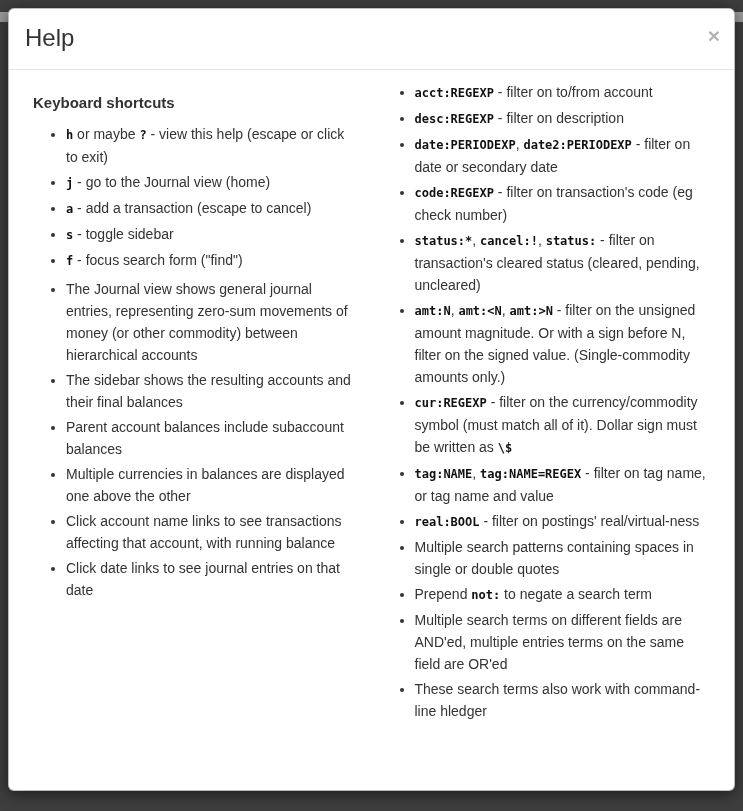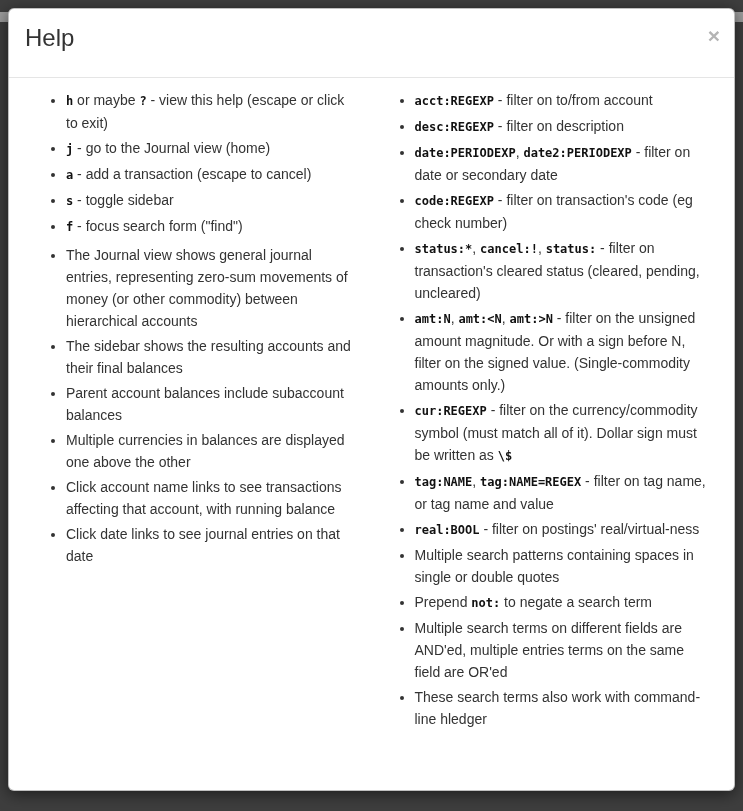--- a/index.html
+++ b/index.html
@@ -15,21 +15,21 @@
   .page-strip{position:absolute;top:12px;left:0;width:100%;height:10px;background:#9c9c9c;overflow:hidden;z-index:0}
   .brand{position:absolute;left:10px;top:-5px;font-size:13px;color:#6f2219}
   .page-heading{position:absolute;left:300px;top:-27px;font-size:30px;font-weight:bold;color:#151515;white-space:nowrap}
   
   .modal{
     position:absolute;left:8px;top:8px;width:727px;height:783px;
     background:#fff;border:1px solid rgba(0,0,0,.25);border-radius:6px;
     box-shadow:0 3px 16px rgba(0,0,0,.55);
     z-index:1;overflow:hidden;
   }
-  .modal-header{position:relative;padding:16px 16px 26px;border-bottom:1px solid #e5e5e5}
+  .modal-header{position:relative;padding:16px 16px 18px;border-bottom:1px solid #e5e5e5}
   .modal-title{font-size:24px;font-weight:500;color:#333;line-height:1.1}
   .close{
     position:absolute;top:16px;right:14px;
     font-size:21px;font-weight:bold;color:#b4b4b4;
     background:none;border:none;cursor:pointer;line-height:1;
     font-family:inherit;
   }
   .modal-body{display:flex;padding:8px 14px 18px}
   .help-col{flex:1;padding:0 10px;min-width:0}
   .section-heading{font-size:15px;font-weight:bold;margin:16px 0 12px;color:#333}
@@ -50,20 +50,21 @@
 
 <div style="position:absolute;inset:0;z-index:0"></div>
 
 <div class="modal">
   <div class="modal-header">
     <div class="modal-title">Help</div>
     <button class="close">×</button>
   </div>
   <div class="modal-body">
     <div class="help-col" id="left-col">
+        <div class="section-heading">Keyboard shortcuts</div>
         <ul class="help-list">
           <li><code>h</code> or maybe <code>?</code> - view this help (escape or click to exit)</li>
           <li><code>j</code> - go to the Journal view (home)</li>
           <li><code>a</code> - add a transaction (escape to cancel)</li>
           <li><code>s</code> - toggle sidebar</li>
           <li><code>f</code> - focus search form ("find")</li>
         </ul>
         <ul class="help-list">
           <li>The Journal view shows general journal entries, representing zero-sum movements of money (or other commodity) between hierarchical accounts</li>
           <li>The sidebar shows the resulting accounts and their final balances</li>

